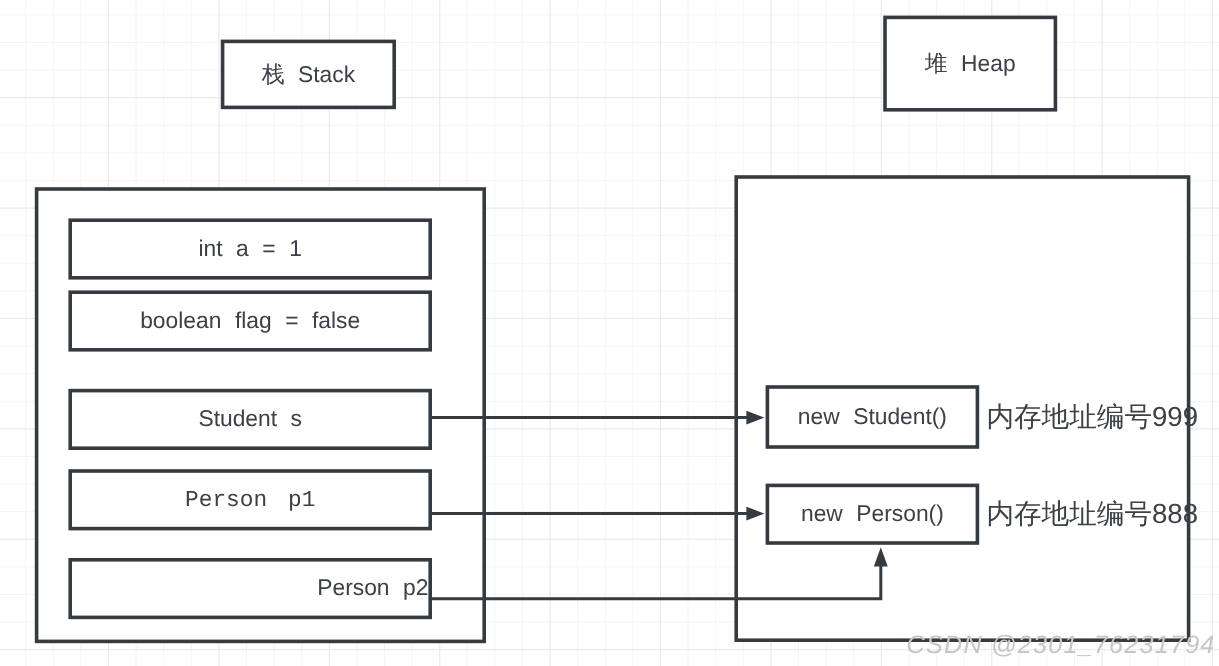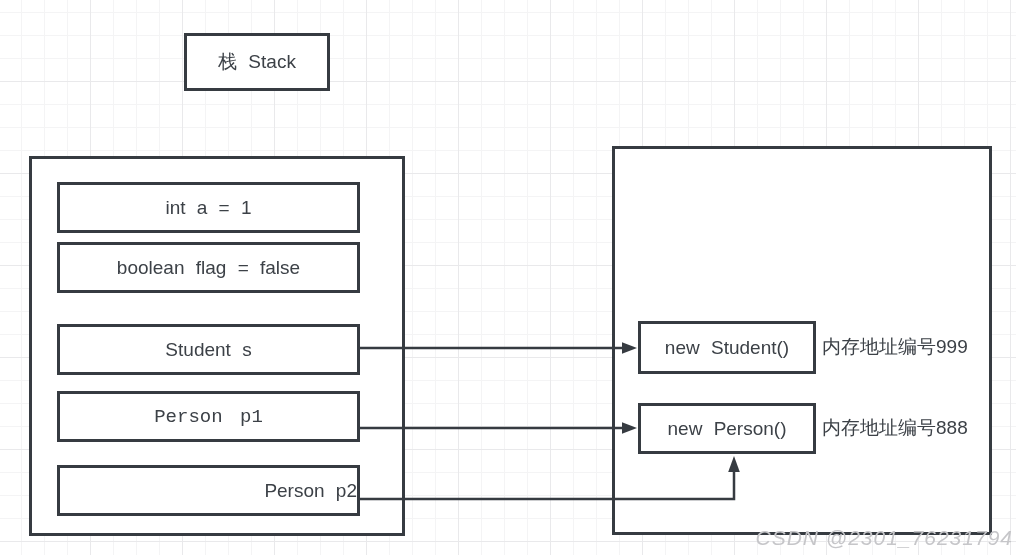--- a/index.html
+++ b/index.html
@@ -51,41 +51,44 @@
   .slot-p1{top:391px;font-family:Liberation Mono, monospace;}
   .slot-p2{top:465px;justify-content:flex-end;}
   
   .obj{left:638px;width:178px;}
   .obj-student{top:321px;height:53px;}
   .obj-person{top:403px;height:51px;}
   
   .addr{
     position:absolute;left:822px;height:28px;
     display:flex;align-items:center;
-    font-size:19px;white-space:nowrap;z-index:20;
+    font-size:23px;white-space:nowrap;z-index:20;
   }
   .addr-999{top:333px;}
   .addr-888{top:414px;}
   .arrow-layer{
     position:absolute;left:0;top:0;width:1016px;height:555px;
     z-index:30;pointer-events:none;
   }
   .watermark{
     position:absolute;right:3px;bottom:5px;
     font-size:21px;letter-spacing:1px;
     color:var(--watermark);z-index:40;white-space:nowrap;font-style:italic;
   }
 </style>
 </head>
 <body>
 
 <div class="canvas">
 
   <div class="box stack-title">
     <span>栈 Stack</span>
+  </div>
+  <div class="box heap-title">
+    <span>堆 Heap</span>
   </div>
 
   <div class="container stack-container"></div>
   <div class="box slot slot-a">
     <span>int a = 1</span>
   </div>
   <div class="box slot slot-flag">
     <span>boolean flag = false</span>
   </div>
   <div class="box slot slot-s">

